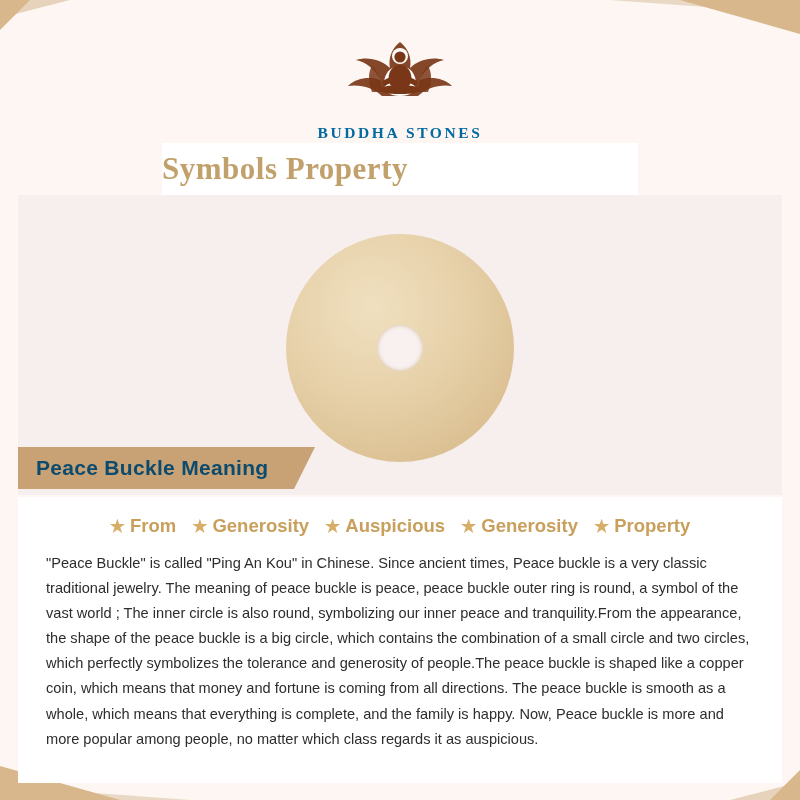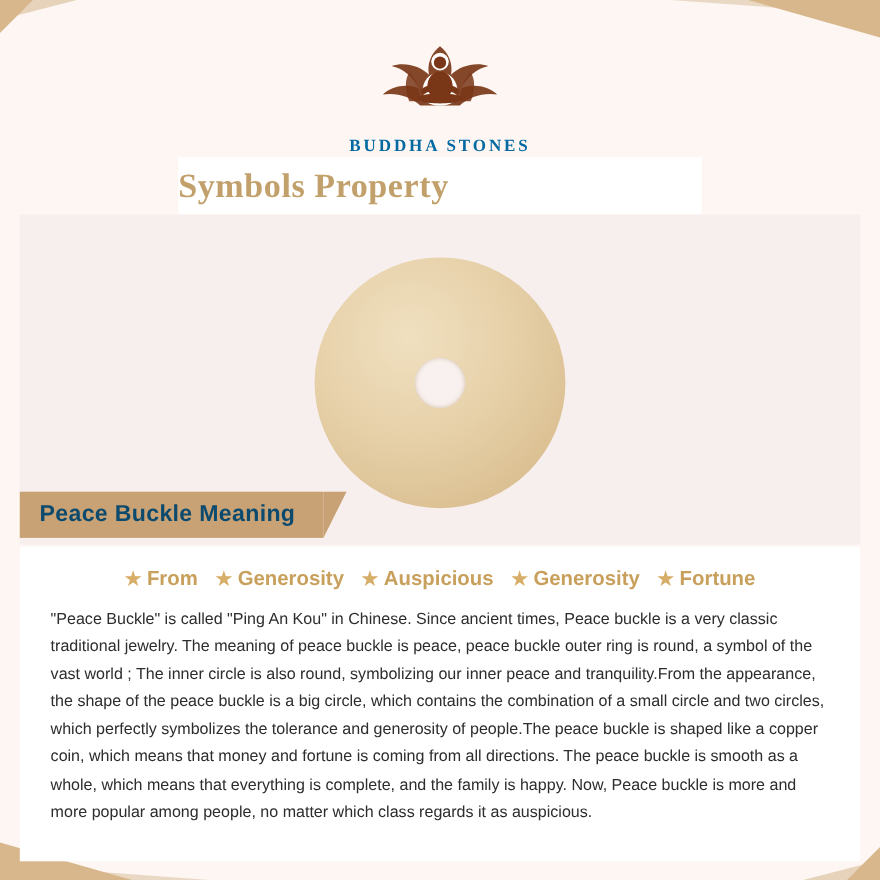--- a/index.html
+++ b/index.html
@@ -290,19 +290,19 @@
       <div class="keyword">
         <span class="star">★</span>
         <span>Auspicious</span>
       </div>
       <div class="keyword">
         <span class="star">★</span>
         <span>Generosity</span>
       </div>
       <div class="keyword">
         <span class="star">★</span>
-        <span>Fortune</span>
+        <span>Property</span>
       </div>
     </div>
     <div class="paragraph">"Peace Buckle" is called "Ping An Kou" in Chinese. Since ancient times, Peace buckle is a very classic traditional jewelry. The meaning of peace buckle is peace, peace buckle outer ring is round, a symbol of the vast world ; The inner circle is also round, symbolizing our inner peace and tranquility.From the appearance, the shape of the peace buckle is a big circle, which contains the combination of a small circle and two circles, which perfectly symbolizes the tolerance and generosity of people.The peace buckle is shaped like a copper coin, which means that money and fortune is coming from all directions. The peace buckle is smooth as a whole, which means that everything is complete, and the family is happy. Now, Peace buckle is more and more popular among people, no matter which class regards it as auspicious.</div>
   </div>
 
 </div>
 
 </body></html>

